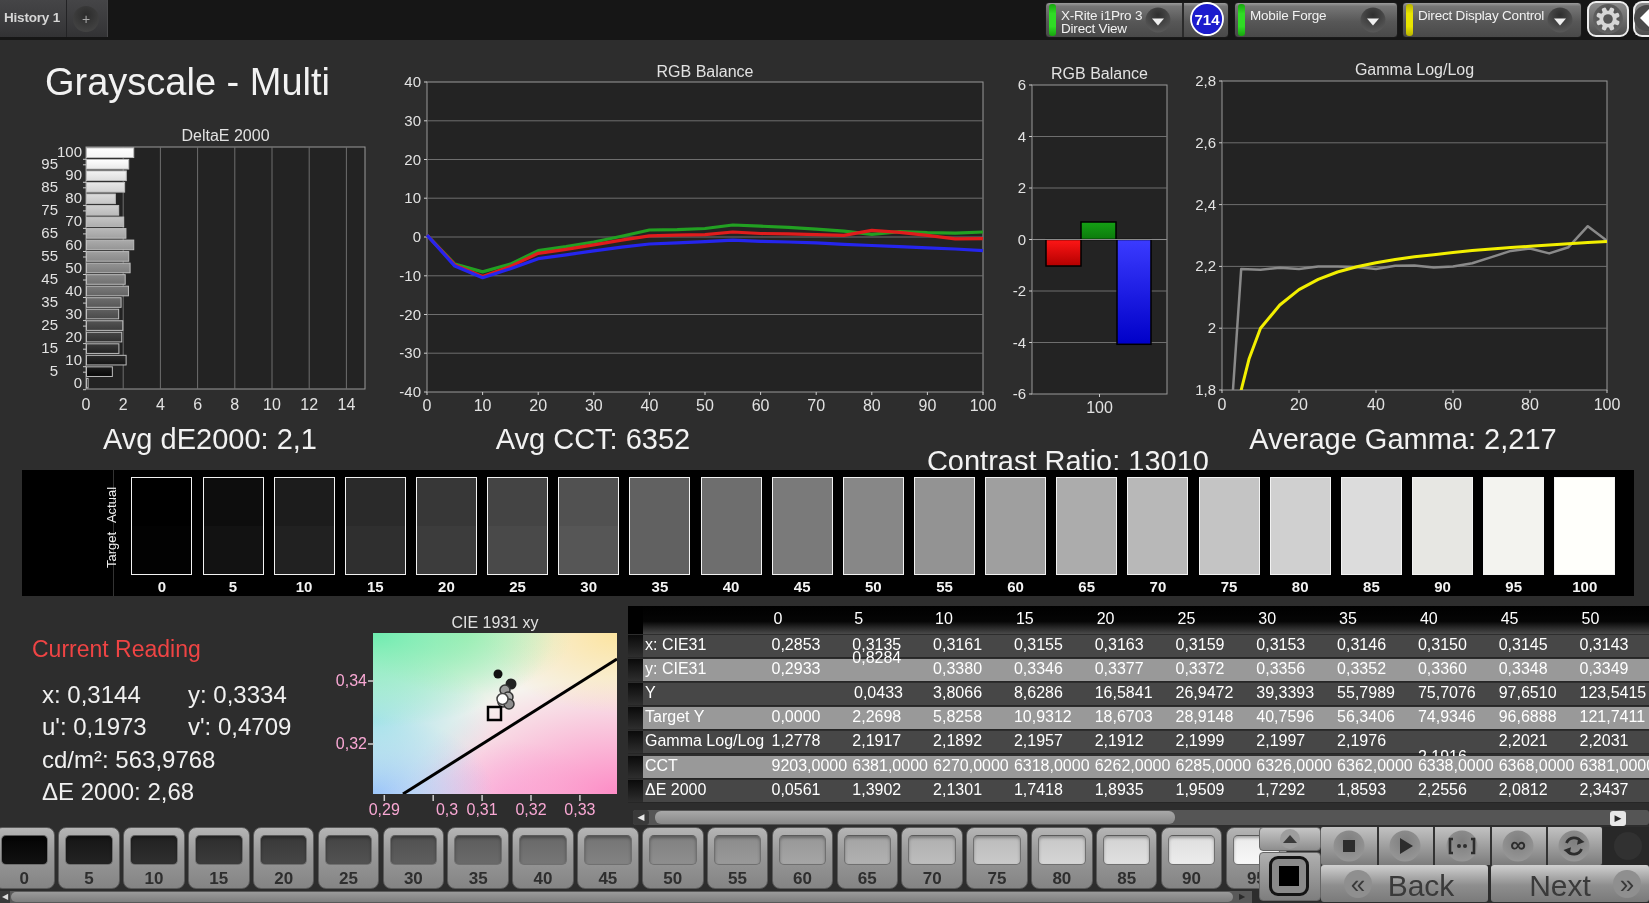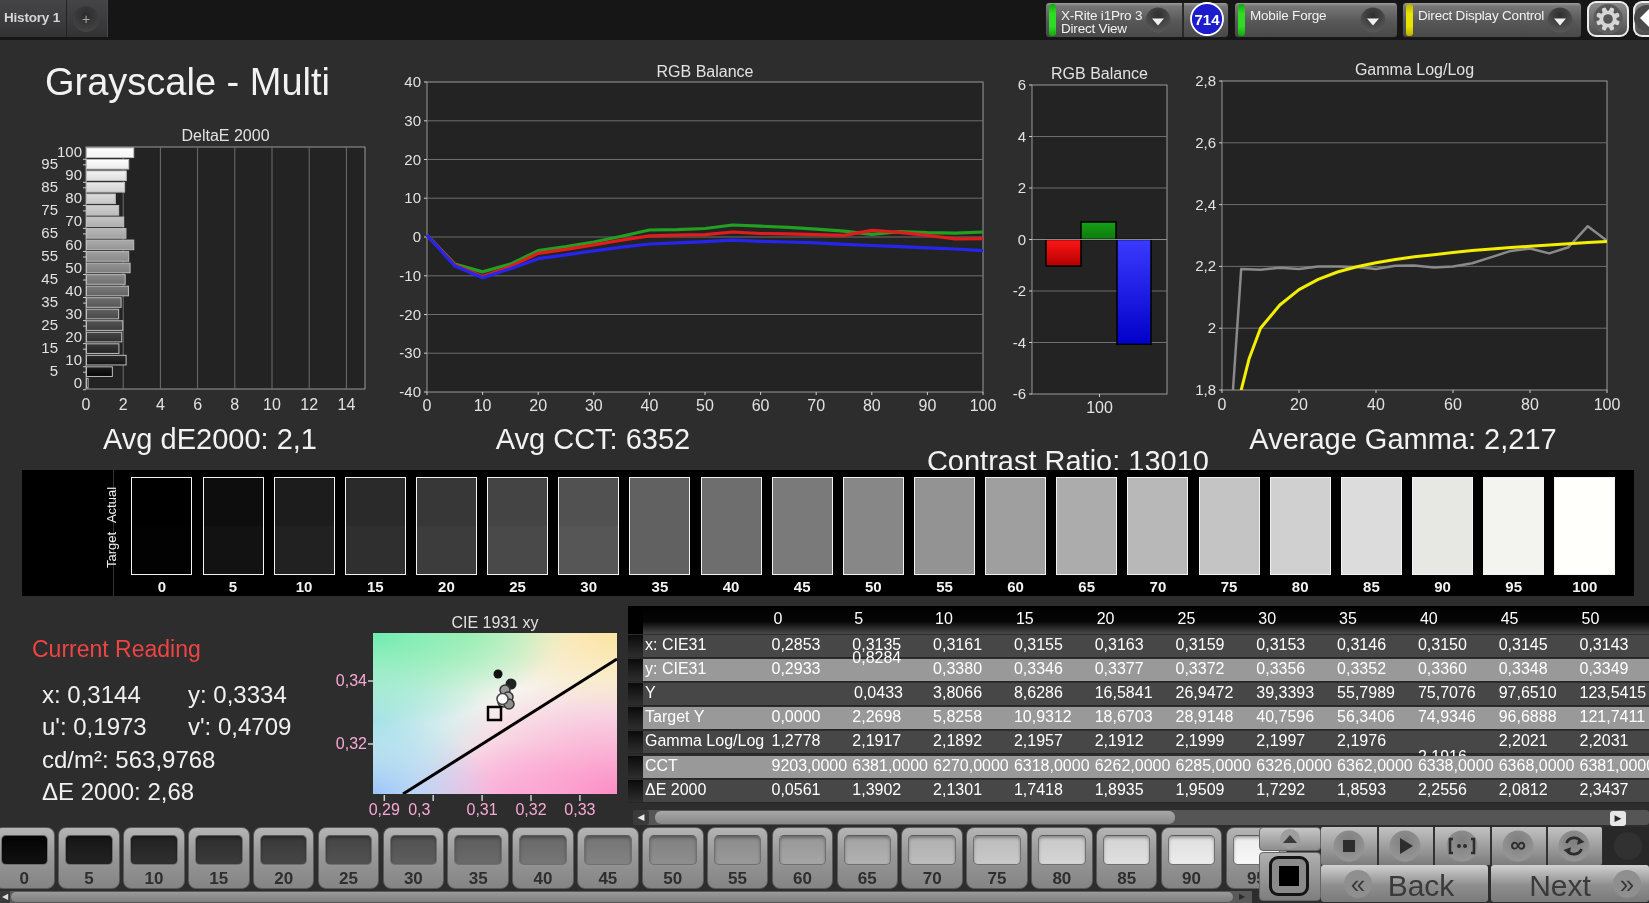--- a/index.html
+++ b/index.html
@@ -601,21 +601,21 @@
     <line x1="1" y1="111" x2="7" y2="111" stroke="#ccc" stroke-width="1.5"></line>
   </svg>
 <svg class="abs" style="left:373px;top:794px" width="244" height="9">
     <line x1="11.3" y1="1" x2="11.3" y2="7" stroke="#ccc" stroke-width="1.5"></line>
     <line x1="60.2" y1="1" x2="60.2" y2="7" stroke="#ccc" stroke-width="1.5"></line>
     <line x1="109.1" y1="1" x2="109.1" y2="7" stroke="#ccc" stroke-width="1.5"></line>
     <line x1="158.0" y1="1" x2="158.0" y2="7" stroke="#ccc" stroke-width="1.5"></line>
     <line x1="206.9" y1="1" x2="206.9" y2="7" stroke="#ccc" stroke-width="1.5"></line>
   </svg>
 <div class="abs ax3" style="left:359.3px;top:801px;width:50px;text-align:center">0,29</div>
-<div class="abs ax3" style="left:408.2px;top:801px;width:50px;text-align:left">0,3</div>
+<div class="abs ax3" style="left:408.2px;top:801px;width:50px;text-align:right">0,3</div>
 <div class="abs ax3" style="left:457.1px;top:801px;width:50px;text-align:center">0,31</div>
 <div class="abs ax3" style="left:506.0px;top:801px;width:50px;text-align:center">0,32</div>
 <div class="abs ax3" style="left:554.9px;top:801px;width:50px;text-align:center">0,33</div>
 <div class="abs" style="left:628px;top:606px;width:1021px;height:28px;background:linear-gradient(#000,#050505 55%,#4a4a4a)"></div>
 <div class="abs" style="left:628px;top:606px;width:15px;height:28px;background:#000"></div>
 <div class="abs thv" style="left:773.5px;top:610px;">0</div>
 <div class="abs thv" style="left:854.3px;top:610px;">5</div>
 <div class="abs thv" style="left:935.1px;top:610px;">10</div>
 <div class="abs thv" style="left:1015.9px;top:610px;">15</div>
 <div class="abs thv" style="left:1096.7px;top:610px;">20</div>

